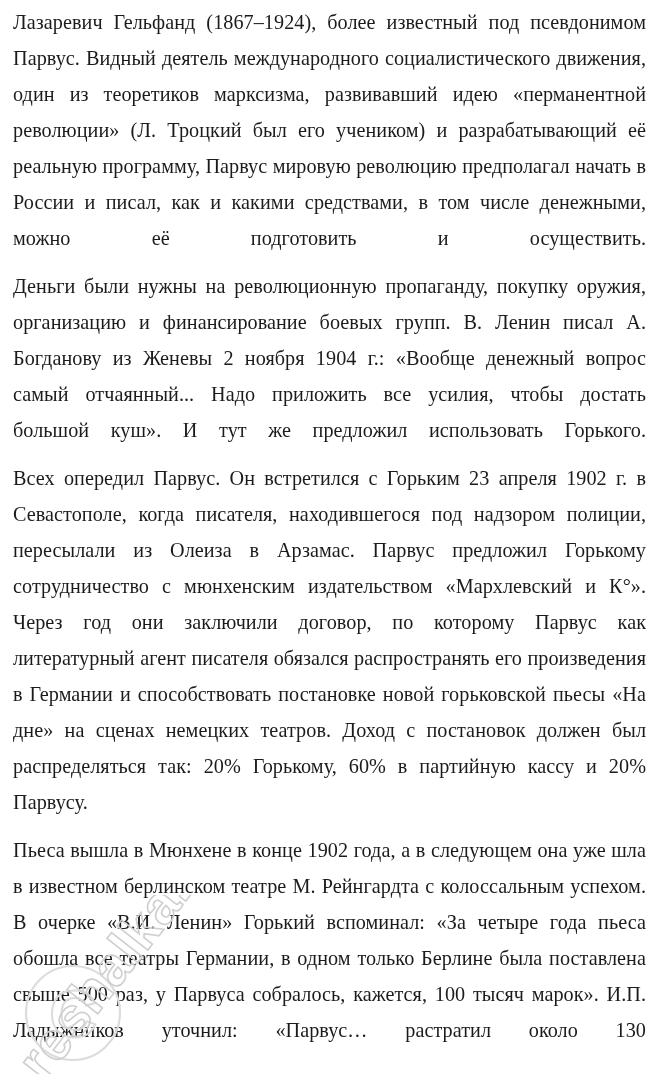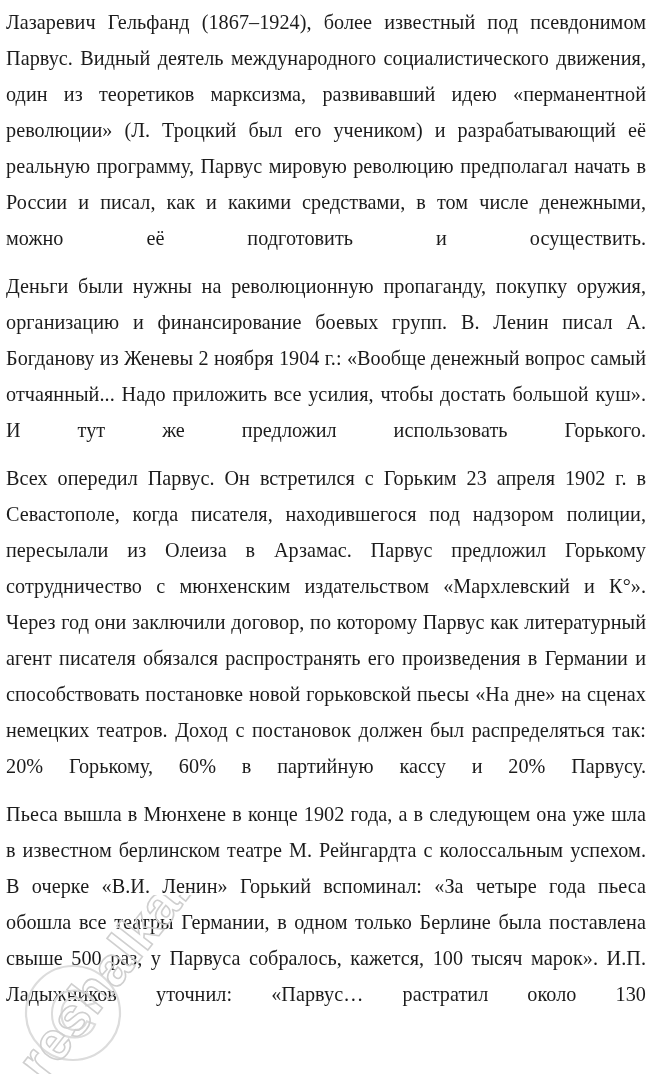--- a/index.html
+++ b/index.html
@@ -33,21 +33,21 @@
     padding-top: 4px;
     box-sizing: border-box;
   }
 
   .para {
     font-size: 20.2px;
     line-height: 36px;
     color: #1b1b1b;
     text-align: justify;
     text-justify: inter-word;
-    margin: 0 0 12px 6px;
+    margin: 0 0 12px 13px;
     letter-spacing: 0.05px;
     word-spacing: 0.2px;
     hyphens: none;
   }
 
   
   .para.stretch-last {
     text-align-last: justify;
   }
 

